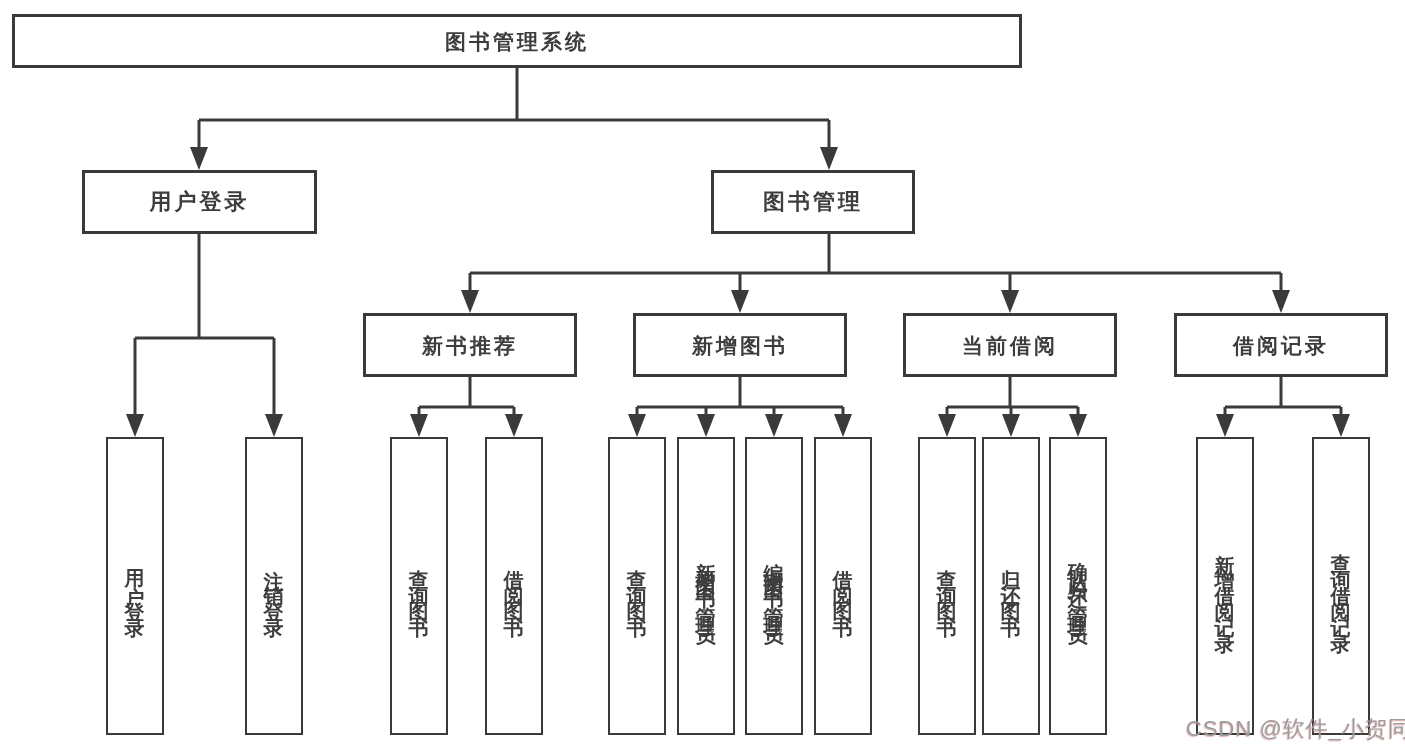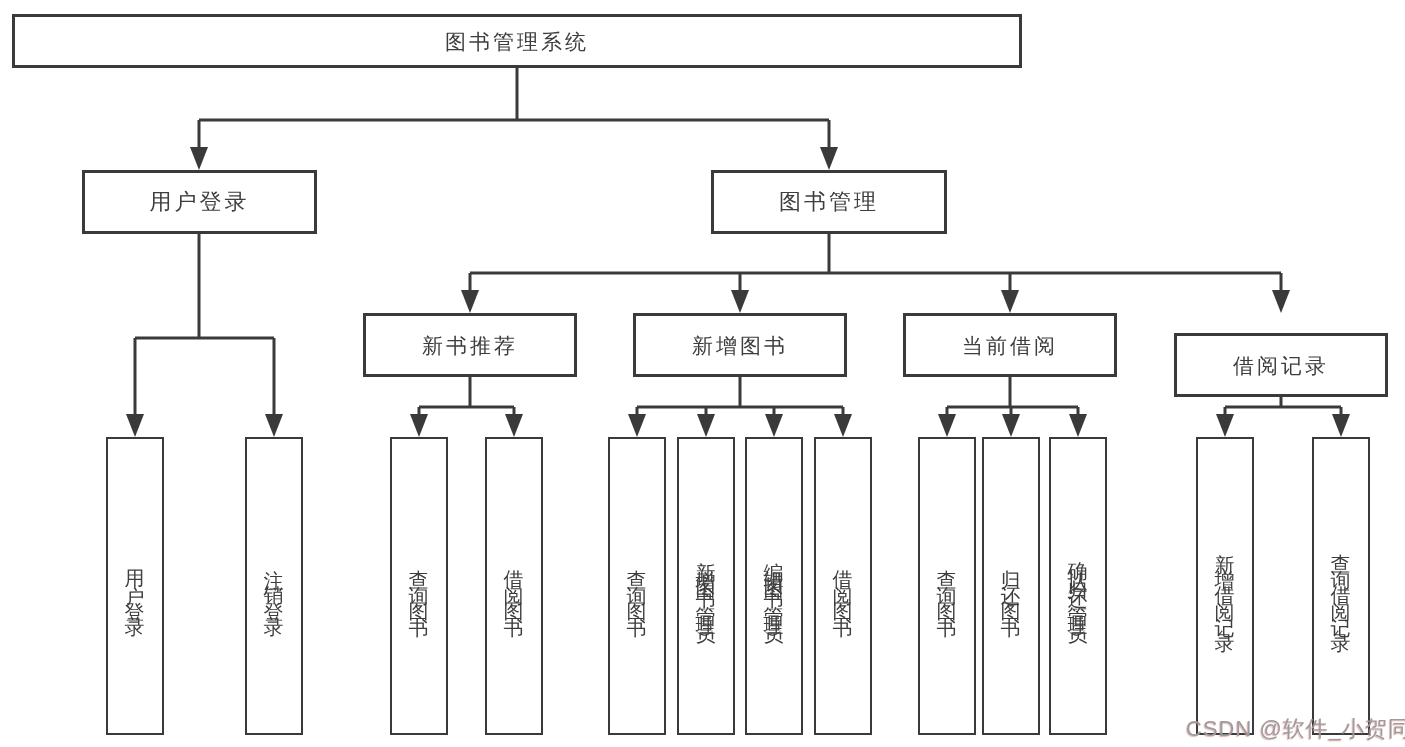--- a/index.html
+++ b/index.html
@@ -21,20 +21,21 @@
   .box {
     position: absolute;
     background: #ffffff;
     border: 3px solid #3a3a3a;
     display: flex;
     align-items: center;
     justify-content: center;
     text-align: center;
     line-height: 1;
     white-space: nowrap;
+    font-weight: bold;
   }
   .box.root  { font-size: 21px; letter-spacing: 3px; }
   .box.lvl1  { font-size: 22px; letter-spacing: 3px; }
   .box.lvl2  { font-size: 21px; letter-spacing: 3px; }
   .box.leaf  { border-width: 2.5px; }
   .leaf .vtext {
     writing-mode: vertical-rl;
     text-orientation: mixed;
     font-size: 20px;
     letter-spacing: 16px;
@@ -97,26 +98,26 @@
       <polygon points="1002,414 1020,414 1011,437"></polygon>
       <polygon points="1069,414 1087,414 1078,437"></polygon>
       <polygon points="1216,414 1234,414 1225,437"></polygon>
       <polygon points="1332,414 1350,414 1341,437"></polygon>
     </g>
   </svg>
 
   <div class="box root" style="left:12px; top:14px; width:1010px; height:54px;">图书管理系统</div>
 
   <div class="box lvl1" style="left:82px; top:170px; width:235px; height:64px;">用户登录</div>
-  <div class="box lvl1" style="left:711px; top:170px; width:236px; height:64px;">图书管理</div>
+  <div class="box lvl1" style="left:711px; top:170px; width:204px; height:64px;">图书管理</div>
 
   <div class="box lvl2" style="left:363px; top:313px; width:214px; height:64px;text-align:right;">新书推荐</div>
   <div class="box lvl2" style="left:633px; top:313px; width:214px; height:64px;">新增图书</div>
   <div class="box lvl2" style="left:903px; top:313px; width:214px; height:64px;">当前借阅</div>
-  <div class="box lvl2" style="left:1174px; top:313px; width:214px; height:64px;margin-top:20px;">借阅记录</div>
+  <div class="box lvl2" style="left:1174px; top:313px; width:214px; height:64px;">借阅记录</div>
 
   <div class="box leaf" style="left:106px; top:437px; width:58px; height:298px;">
     <span class="vtext">用户登录</span>
   </div>
   <div class="box leaf" style="left:245px; top:437px; width:58px; height:298px;">
     <span class="vtext">注销登录</span>
   </div>
 
   <div class="box leaf" style="left:390px; top:437px; width:58px; height:298px;">
     <span class="vtext">查询图书</span>

